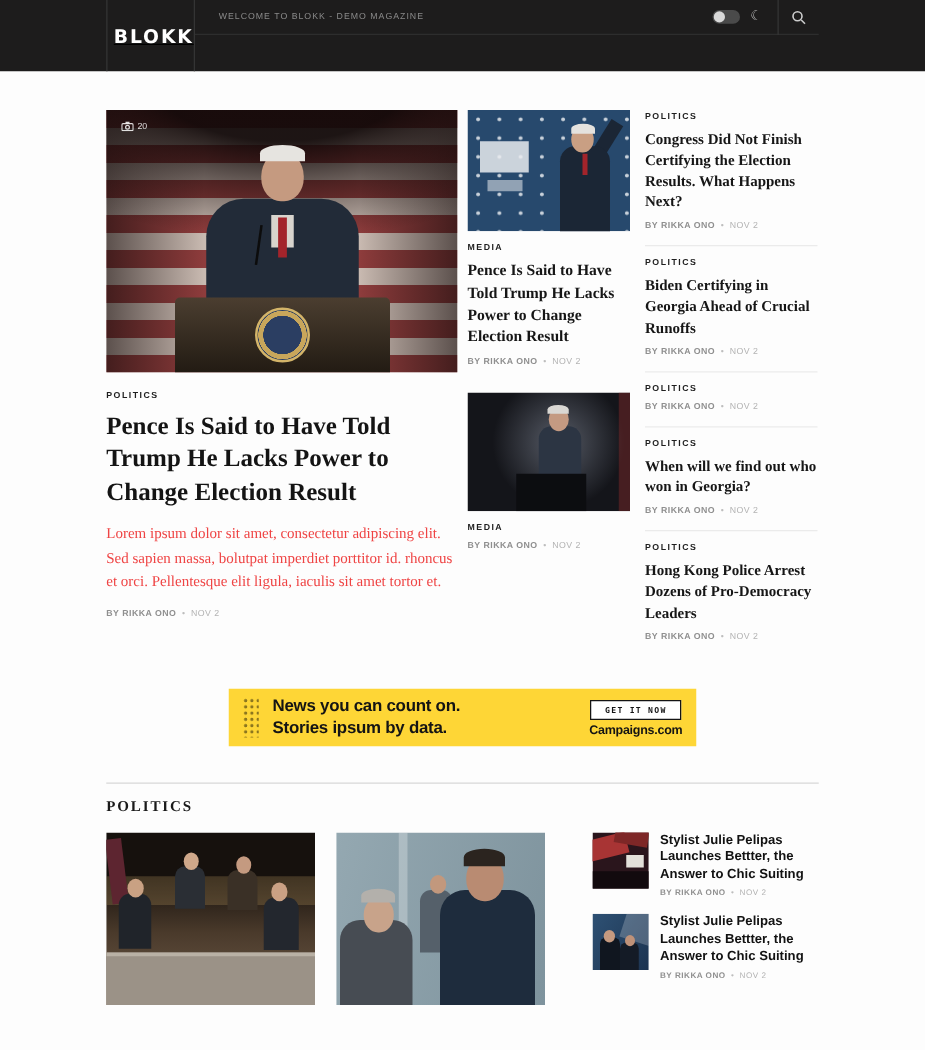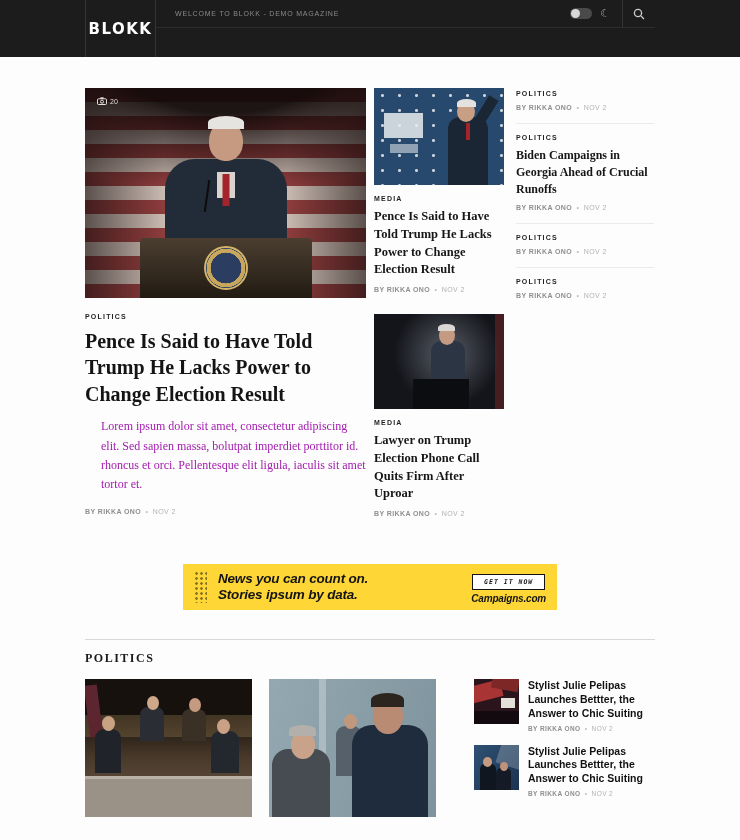--- a/index.html
+++ b/index.html
@@ -3,21 +3,21 @@
 <meta charset="utf-8">
 <style>
   * { margin:0; padding:0; box-sizing:border-box; }
   html,body { width:740px; height:840px; overflow:hidden; background:#fdfdfd;
               font-family:"Liberation Sans", sans-serif; }
 
   
   .site-header { position:relative; width:740px; height:57px; background:#1d1c1c; }
   .logo-box { position:absolute; left:85px; top:0; width:71px; height:57px;
               border-left:1px solid #343434; border-right:1px solid #343434;
-              display:flex; align-items:center; justify-content:center; cursor:pointer; }
+              display:flex; align-items:center; justify-content:flex-end; cursor:pointer;text-decoration:underline; }
   .logo-box span { color:#fff; font-size:15px; font-weight:bold; letter-spacing:1.5px;
                    font-family:"DejaVu Sans", sans-serif; }
   .topbar { position:absolute; left:156px; right:85px; top:0; height:28px;
             border-bottom:1px solid #2d2d2d; display:flex; align-items:center; }
   .welcome { color:#8a8a8a; font-size:7px; letter-spacing:.8px; margin-left:19px; }
   .topbar-controls { margin-left:auto; display:flex; align-items:center; height:100%; }
   .toggle { width:22px; height:11px; border-radius:6px; background:#4a4a4a; position:relative; cursor:pointer; }
   .toggle .knob { position:absolute; left:1px; top:1px; width:9px; height:9px; border-radius:50%; background:#d9d9d9; }
   .moon { color:#b5b5b5; font-size:11px; margin-left:8px; cursor:pointer; line-height:1; }
   .vsep { width:1px; height:28px; background:#343434; margin-left:12px; }
@@ -42,21 +42,21 @@
   .meta .date { color:#b3b3b3; }
 
   
   .hero-img { width:281px; height:210px; cursor:pointer; }
   .media-count { position:absolute; left:12px; top:9px; display:flex; align-items:center; gap:3px;
                  color:rgba(255,255,255,.85); font-size:7px; z-index:5; }
   .featured .cat { margin-top:15px; }
   .featured h1 { font-family:"Liberation Serif", serif; font-size:20px; line-height:1.32;
                  color:#141414; margin-top:8px; cursor:pointer; }
   .featured .excerpt { font-family:"Liberation Serif", serif; font-size:12px; line-height:1.62;
-                       color:#a21caf; margin-top:10px;margin-left:16px; }
+                       color:#ef4444; margin-top:10px; }
   .featured .meta { margin-top:13px; }
 
   
   .mid-item { margin-bottom:21px; }
   .mid-img1 { width:130px; height:97px; cursor:pointer; }
   .mid-img2 { width:130px; height:95px; cursor:pointer; }
   .mid-item .cat { margin-top:10px; }
   .mid-item h2 { font-family:"Liberation Serif", serif; font-size:12.5px; line-height:1.42;
                  color:#161616; margin-top:6px; cursor:pointer; }
   .mid-item .meta { margin-top:7px; }
@@ -64,21 +64,21 @@
   
   .sb-item { padding:10px 0 12px 0; border-bottom:1px solid #ebebeb; }
   .sb-item:first-child { padding-top:2px; }
   .sb-item:last-child { border-bottom:none; }
   .sb-item h3 { font-family:"Liberation Serif", serif; font-size:12px; line-height:1.4;
                 color:#161616; margin-top:6px; cursor:pointer; }
   .sb-item .meta { margin-top:7px; }
 
   
   .ad { width:374px; height:46px; margin:26px auto 0 auto; background:#fed636;
-        display:flex; align-items:center; padding:0 11px; cursor:pointer;font-style:italic; }
+        display:flex; align-items:center; padding:0 11px; cursor:pointer; }
   .ad-dots { width:13px; height:32px; margin-right:11px; flex:none;
              background-image:radial-gradient(circle 1px, rgba(0,0,0,.45) 0 1px, transparent 1.6px);
              background-size:5px 5px; }
   .ad-text { font-size:13.5px; font-weight:bold; color:#141414; line-height:1.22; letter-spacing:-.2px; }
   .ad-right { margin-left:auto; text-align:center; }
   .ad-btn { display:inline-block; background:#fff; border:1px solid #141414; color:#141414;
             font-family:"DejaVu Sans Mono", monospace; font-size:6.5px; font-weight:bold;
             letter-spacing:1px; padding:3px 11px; cursor:pointer; }
   .ad-brand { font-size:10px; font-weight:bold; color:#141414; margin-top:3px; letter-spacing:-.2px; }
 
@@ -270,62 +270,72 @@
       <div class="mid-item">
         <div class="mid-img2 scene">
           <div class="m2-bg"></div>
           <div class="m2-flag"></div>
           <div class="m2-fig"></div>
           <div class="m2-head"></div>
           <div class="m2-hair"></div>
           <div class="m2-pod"></div>
         </div>
         <div class="cat">MEDIA</div>
-        <h2>Lawyer on Trump Election Phone Call Quits Firm After Uproar</h2>
         <div class="meta">
           <span class="author">BY RIKKA ONO</span>
           <span class="sep">•</span>
           <span class="date">NOV 2</span>
         </div>
       </div>
     </div>
 
     <div class="col-side">
 
       <div class="sb-item">
         <div class="cat">POLITICS</div>
+        <h3>Congress Did Not Finish Certifying the Election Results. What Happens Next?</h3>
         <div class="meta">
           <span class="author">BY RIKKA ONO</span>
           <span class="sep">•</span>
           <span class="date">NOV 2</span>
         </div>
       </div>
 
       <div class="sb-item">
         <div class="cat">POLITICS</div>
-        <h3>Biden Campaigns in Georgia Ahead of Crucial Runoffs</h3>
+        <h3>Biden Certifying in Georgia Ahead of Crucial Runoffs</h3>
         <div class="meta">
           <span class="author">BY RIKKA ONO</span>
           <span class="sep">•</span>
           <span class="date">NOV 2</span>
         </div>
       </div>
 
       <div class="sb-item">
         <div class="cat">POLITICS</div>
         <div class="meta">
           <span class="author">BY RIKKA ONO</span>
           <span class="sep">•</span>
           <span class="date">NOV 2</span>
         </div>
       </div>
 
-
       <div class="sb-item">
         <div class="cat">POLITICS</div>
+        <h3>When will we find out who won in Georgia?</h3>
+        <div class="meta">
+          <span class="author">BY RIKKA ONO</span>
+          <span class="sep">•</span>
+          <span class="date">NOV 2</span>
+        </div>
+      </div>
+
+      <div class="sb-item">
+        <div class="cat">POLITICS</div>
+        <h3>Hong Kong Police Arrest Dozens of Pro-Democracy Leaders</h3>
         <div class="meta">
           <span class="author">BY RIKKA ONO</span>
           <span class="sep">•</span>
           <span class="date">NOV 2</span>
         </div>
       </div>
 
     </div>
   </div>
 

